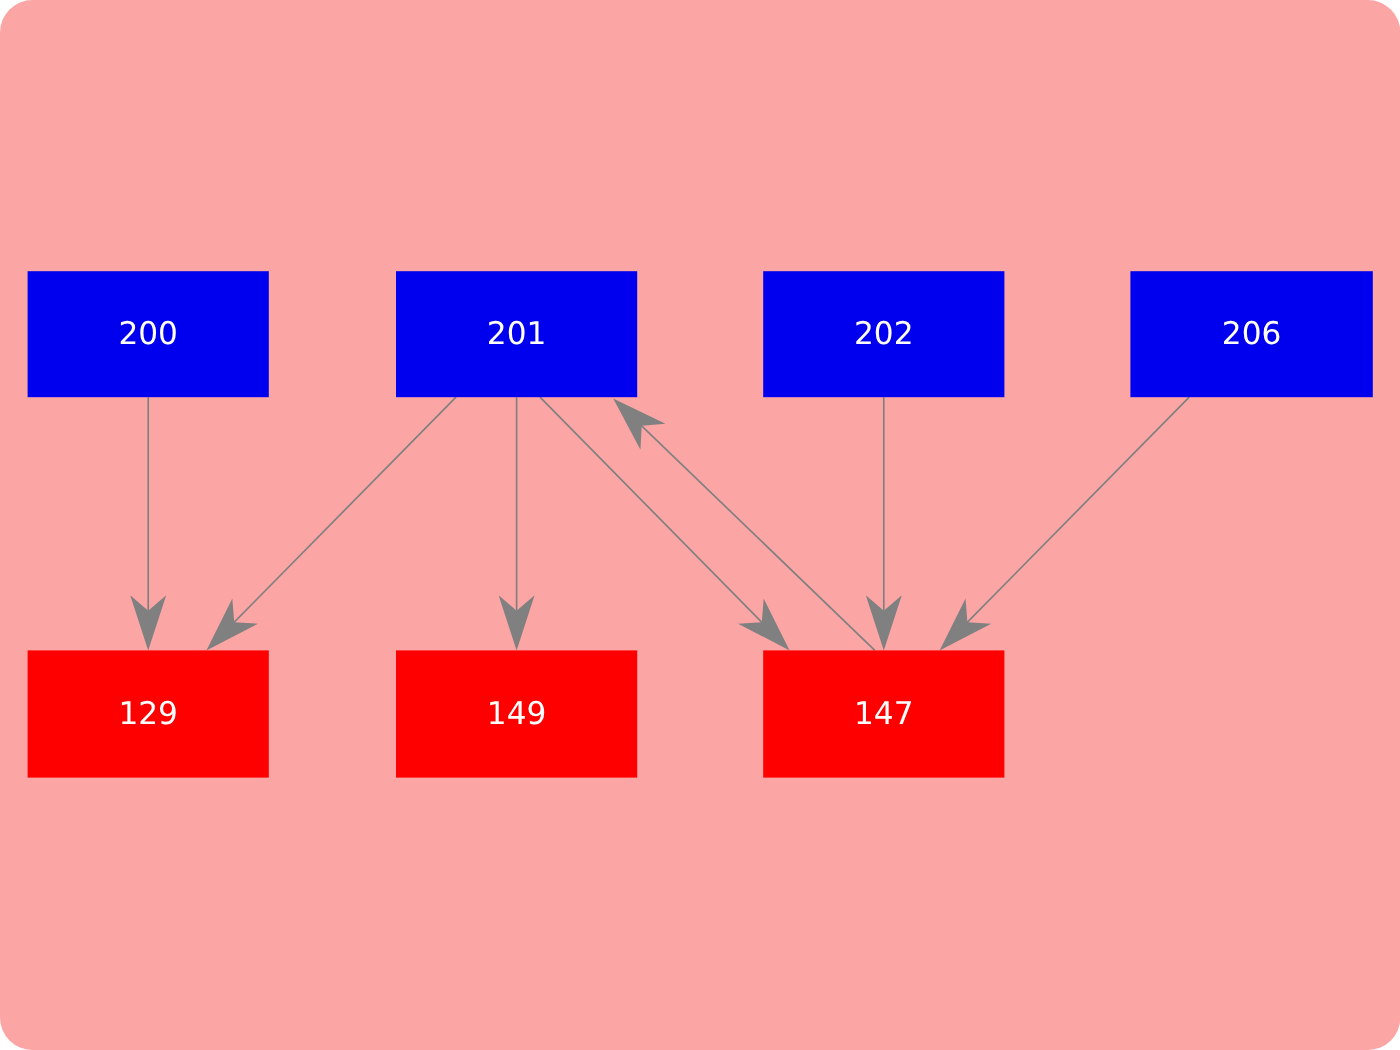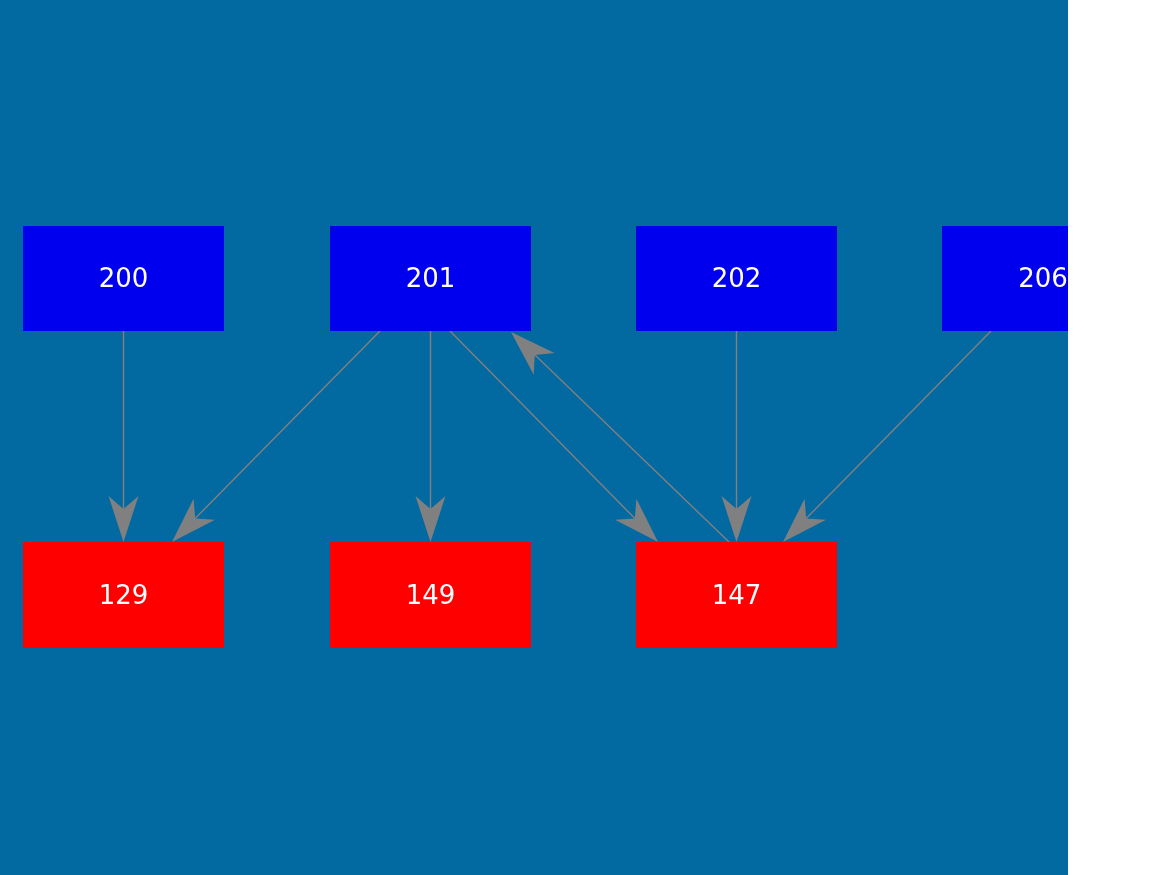--- a/index.html
+++ b/index.html
@@ -6,24 +6,25 @@
   html, body {
     margin: 0;
     padding: 0;
     background: #ffffff;
   }
   body {
     font-family: "DejaVu Sans", "Liberation Sans", sans-serif;
   }
   #canvas-wrap {
     position: relative;
-    width: 1068px;
+    width: 1167px;
     height: 875px;
-    background: #0369a1;
+    background: #fca5a5;
     overflow: hidden;
+    border-radius: 27px;
   }
   #graph-svg {
     position: absolute;
     left: 0;
     top: 0;
     width: 1167px;
     height: 875px;
     display: block;
   }
   .node-rect {

